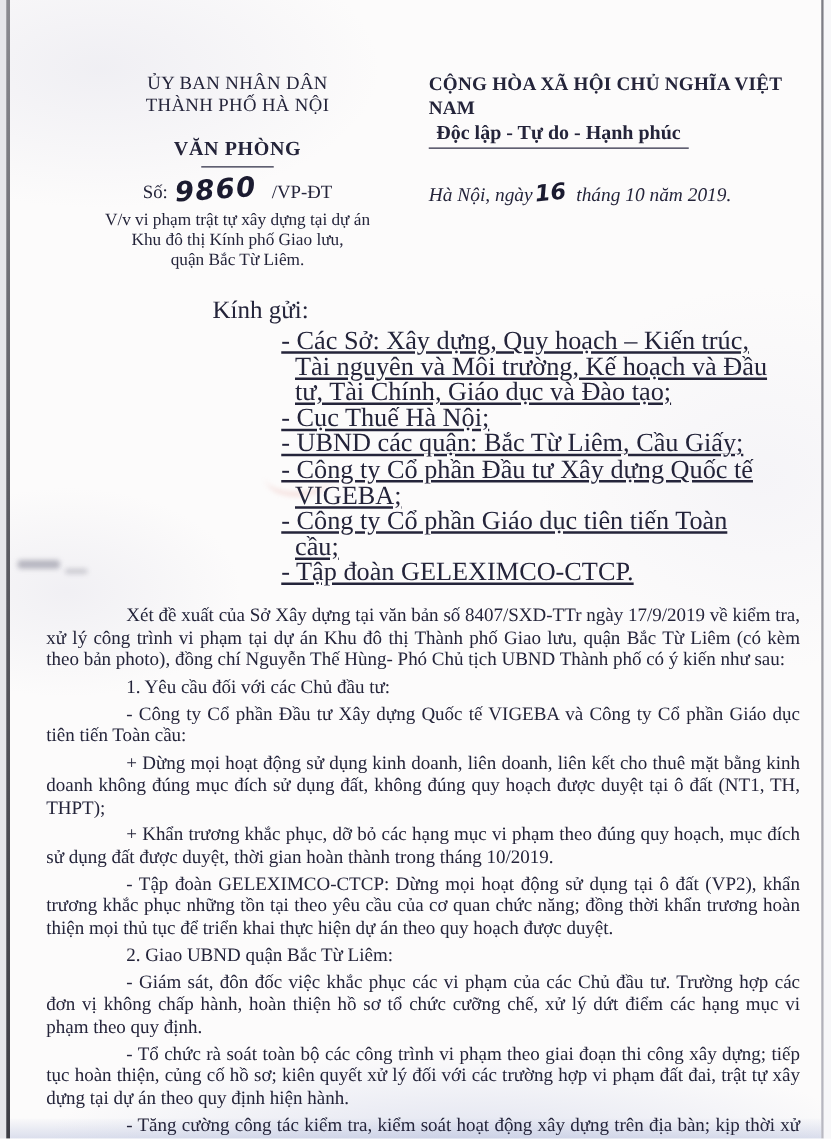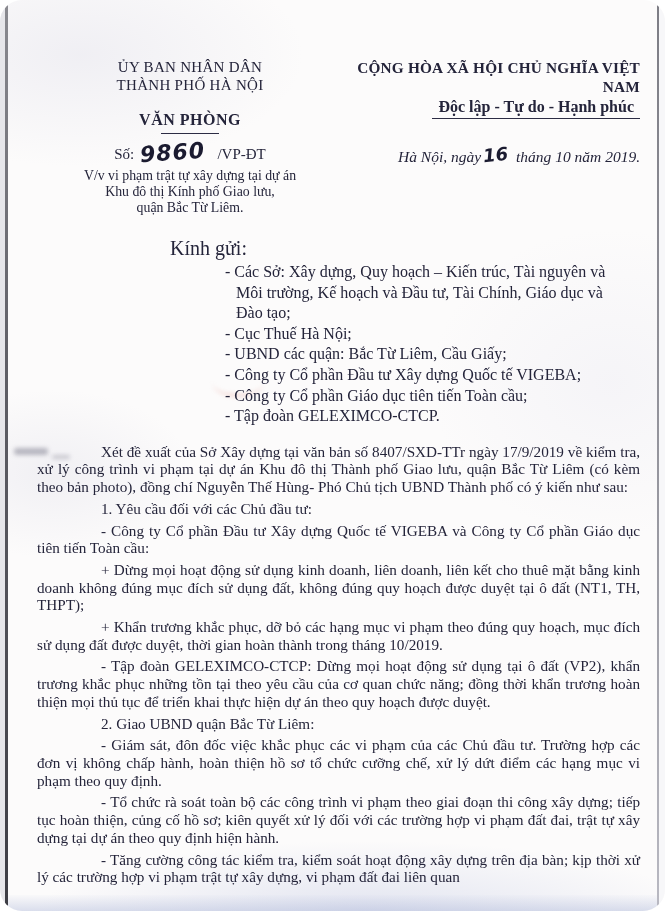--- a/index.html
+++ b/index.html
@@ -8,21 +8,20 @@
     width:665px;height:911px;
     overflow:hidden;
     font-family:"Liberation Serif", serif;
     color:#24243a;
     background:
       radial-gradient(ellipse 320px 160px at 12% 6%, rgba(208,208,224,0.28), transparent 70%),
       radial-gradient(ellipse 260px 220px at 92% 42%, rgba(214,214,232,0.18), transparent 70%),
       radial-gradient(ellipse 200px 120px at 8% 52%, rgba(200,200,218,0.22), transparent 70%),
       radial-gradient(ellipse 420px 90px at 55% 100%, rgba(186,194,224,0.40), transparent 78%),
       #fcfbfb;
-    border-radius: 22px;
   }
   
   .edge-left-outer{position:absolute;left:0;top:0;width:5px;height:100%;background:#e6e6ea;}
   .edge-left-line{position:absolute;left:5px;top:0;width:3px;height:100%;
     background:linear-gradient(to bottom,#8a8a90 0%,#5f5f66 40%,#3d3d44 100%);}
   .edge-right-line{position:absolute;right:6px;top:0;width:2px;height:100%;
     background:linear-gradient(to bottom,#7d7d85 0%,#9a9aa2 60%,#b9b9c2 100%);}
   .edge-right-outer{position:absolute;right:0;top:0;width:6px;height:100%;background:#f7f7f9;}
   .bottom-band{position:absolute;left:8px;right:8px;bottom:0;height:16px;
     background:linear-gradient(to bottom, rgba(198,205,230,0.05), rgba(176,186,218,0.45));}
@@ -31,40 +30,40 @@
   .smudge-b{position:absolute;left:52px;top:455px;width:18px;height:4px;
     background:rgba(70,70,92,0.25);filter:blur(2px);border-radius:2px;}
   .smudge-pink{position:absolute;left:212px;top:368px;width:52px;height:26px;
     border-radius:50%;border-bottom:3px solid rgba(225,140,130,0.30);filter:blur(2px);}
 
   .content{position:relative;padding:58px 25px 0 37px;}
 
   
   .header{display:flex;}
   .hdr-left{width:306px;text-align:center;line-height:18px;font-size:15px;}
-  .hdr-right{flex:1;text-align:right;line-height:19px;}
+  .hdr-right{flex:1;text-align:left;line-height:19px;}
   .org-line{letter-spacing:0.3px;}
   .office-name{font-weight:bold;font-size:16px;letter-spacing:0.5px;margin-top:17px;}
   .rule-small{width:58px;border-top:1.6px solid #2c2c44;margin:4px auto 0;}
   .doc-number{margin-top:9px;font-size:15px;white-space:nowrap;}
   .hand{font-family:"DejaVu Sans", sans-serif;font-weight:bold;font-style:italic;
     color:#1b1b30;display:inline-block;}
   .hand-number{font-size:22px;transform:rotate(-4deg);margin:0 12px 0 6px;
     position:relative;top:1px;letter-spacing:1px;}
   .subject{font-size:13.8px;line-height:16px;margin-top:5px;}
   .national-1{font-weight:bold;font-size:15.3px;letter-spacing:0.2px;}
   .national-2{display:inline-block;font-weight:bold;font-size:16px;margin-top:1px;
     padding:0 6px 2px;border-bottom:1.6px solid #2c2c44;}
   .date-line{font-style:italic;font-size:15.5px;margin-top:27px;}
   .hand-day{font-size:18px;transform:rotate(-6deg);margin:0 4px 0 2px;position:relative;top:-1px;}
 
   
   .salutation{margin:21px 0 0 133px;font-size:20px;}
   .recipients{list-style:none;margin:2px 0 16px 188px;padding:0;width:396px;
-    font-size:16px;line-height:20.6px;}
+    font-size:21px;line-height:20.6px;text-decoration:underline;}
   .recipients li{text-indent:-11px;padding-left:11px;}
 
   
   .body{margin-top:13px;font-size:15.2px;line-height:17.7px;text-align:justify;}
   .body p{margin:4px 0 0;text-indent:64px;}
 </style>
 </head>
 <body>
 
 <div class="page">

